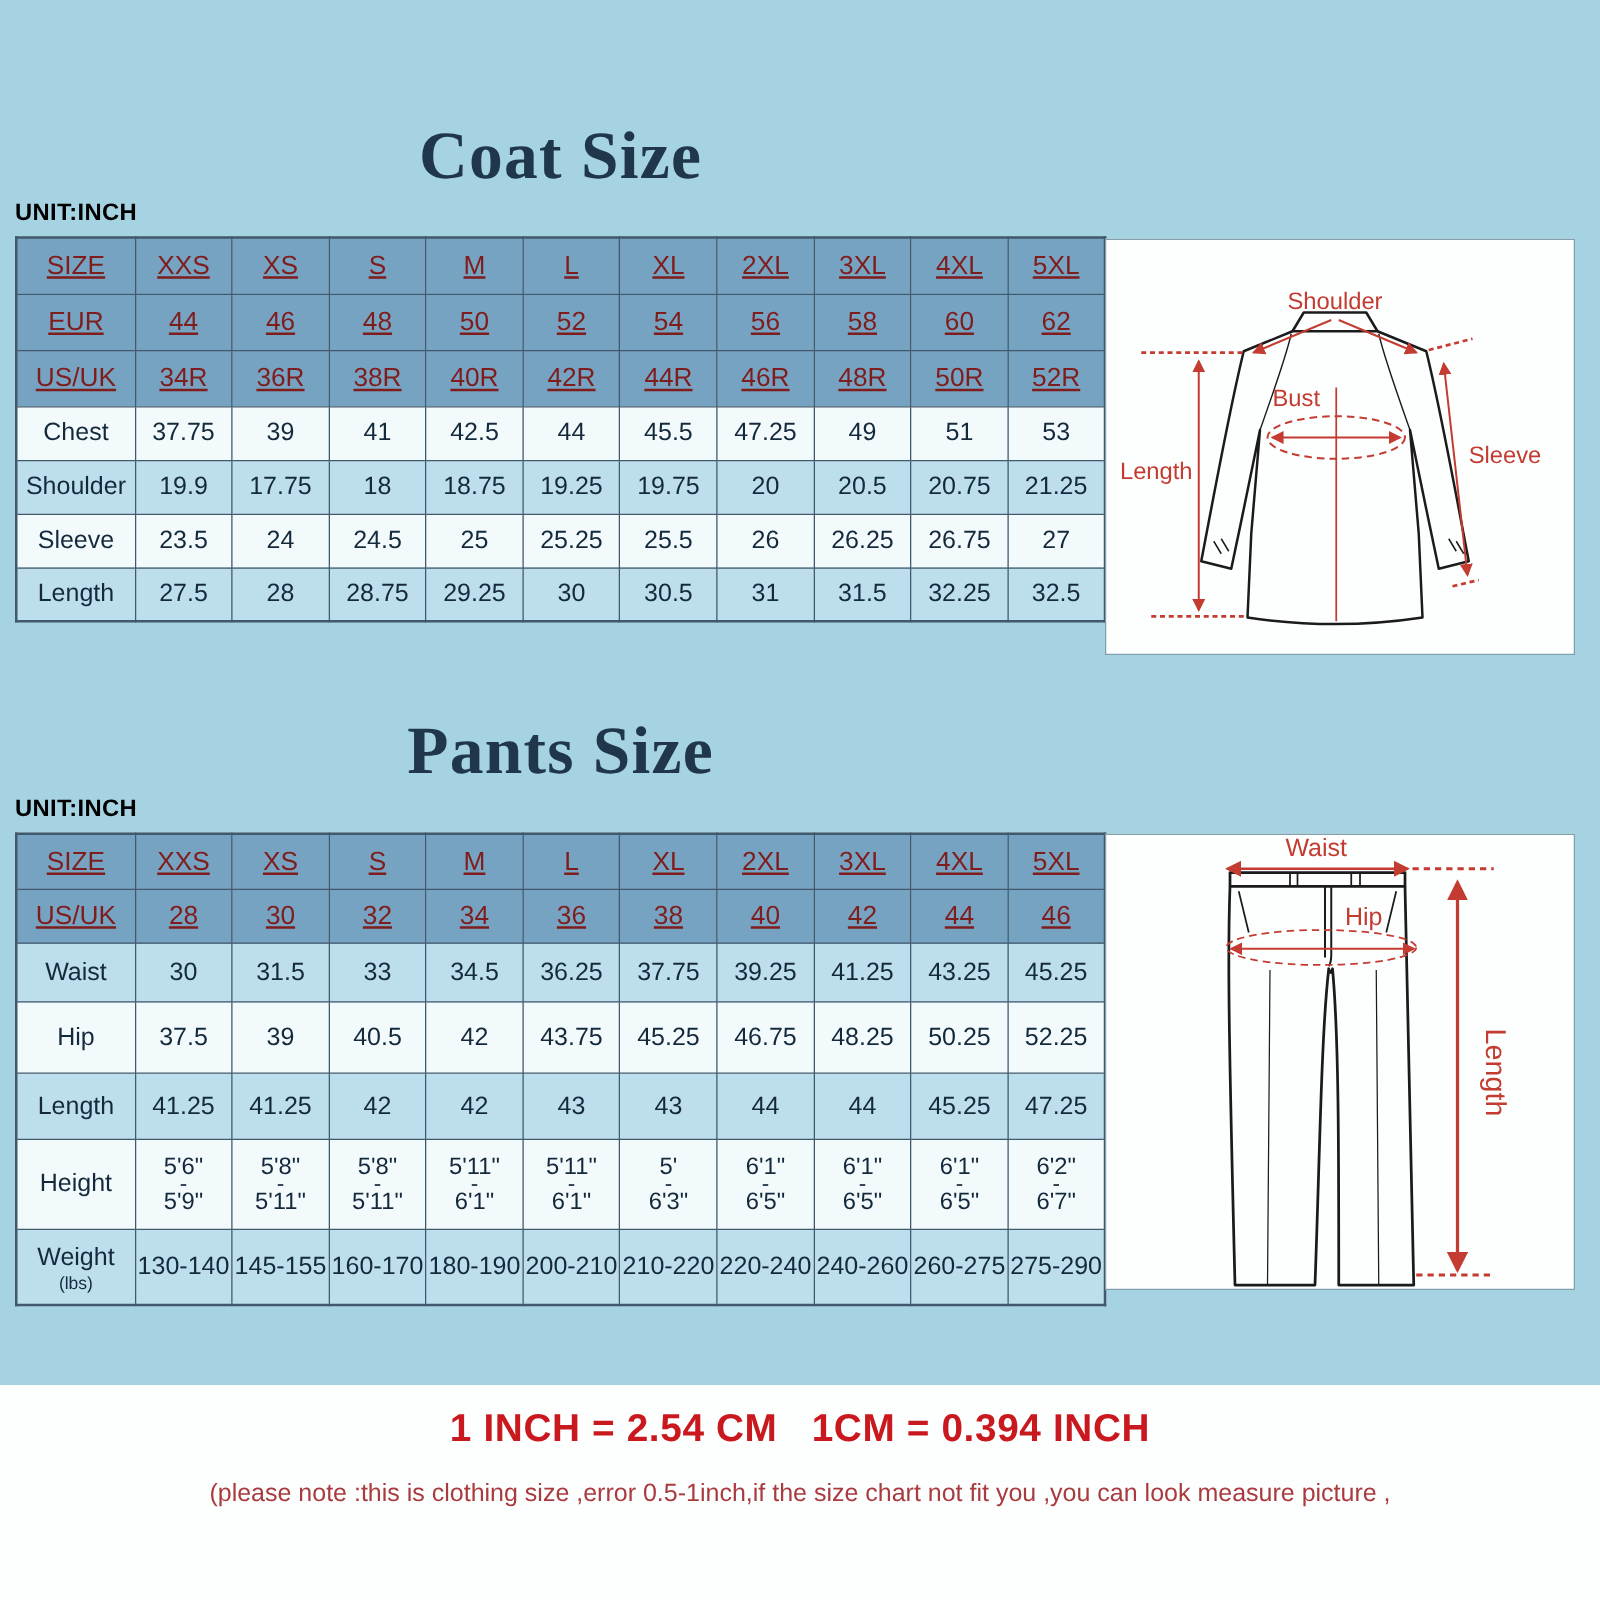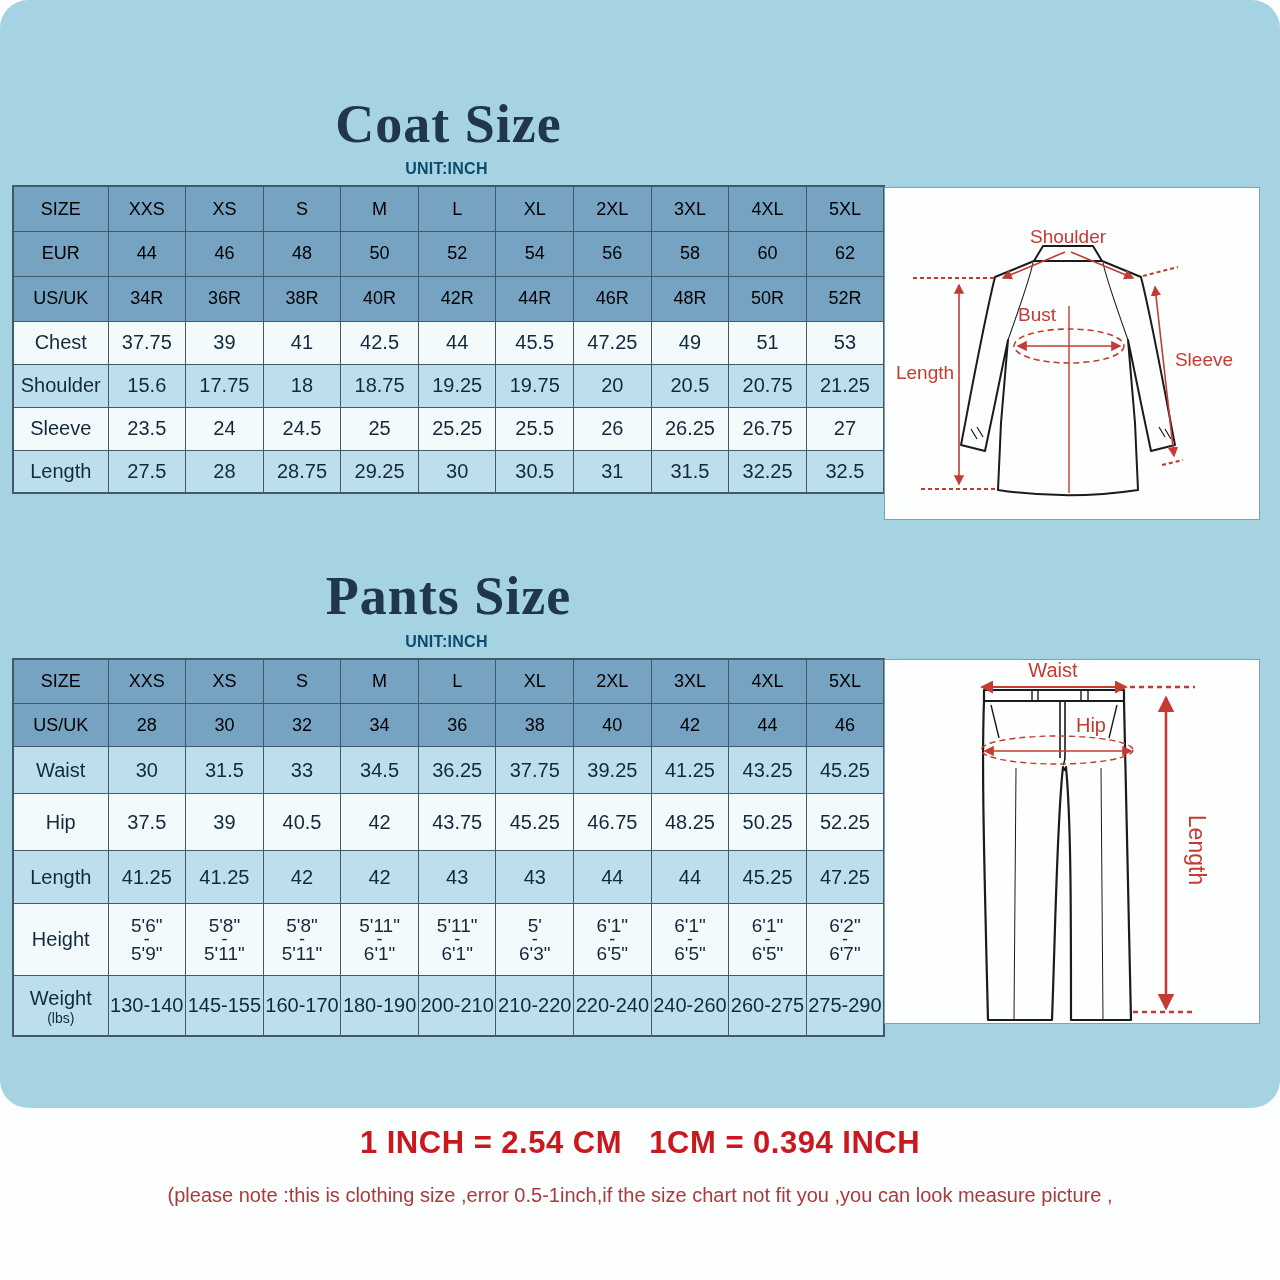--- a/index.html
+++ b/index.html
@@ -8,46 +8,45 @@
     background:#fdfefe;
     font-family:"Liberation Sans","DejaVu Sans",sans-serif;
     -webkit-font-smoothing:antialiased;
   }
   .blue-area{
     width:1280px;height:1108px;
     background:#a6d3e2;
     box-sizing:border-box;
     padding:0 0 0 12px;
     overflow:hidden;
-    border-radius:28px;
   }
   h1.title{
     font-family:"Liberation Serif","DejaVu Serif",serif;
     font-size:54px;line-height:1.12;
     color:#20364a;font-weight:600;letter-spacing:1px;
     width:873px;text-align:center;margin:0;
   }
   .coat-title{padding-top:94px;}
   .pants-title{margin-top:46px !important;}
   .unit{
-    width:869px;text-align:center;
-    font-size:16px;font-weight:700;color:#0c4a6e;
+    width:869px;text-align:left;
+    font-size:19px;font-weight:700;color:#000000;
     margin-top:6px;margin-bottom:7px;letter-spacing:0.3px;
   }
   .row{display:flex;align-items:flex-start;}
   table.sizes{
     border-collapse:collapse;table-layout:fixed;
     width:873px;border:2px solid #42586b;
   }
   table.sizes td{
     border:1px solid #42586b;
     text-align:center;vertical-align:middle;
     color:#14293c;font-size:20px;padding:0;
   }
-  tr.hrow td{background:#76a3c2;font-size:18px;color:#000000;}
+  tr.hrow td{background:#76a3c2;font-size:21px;color:#7f1d1d;text-decoration:underline;}
   tr.drow:nth-child(odd) td{background:#bcdeed;}
   tr.drow:nth-child(even) td{background:#f3fafc;}
   .coat-t tr{height:43px;}
   .coat-t tr.hrow{height:45px;}
   .coat-t tr:nth-child(8){height:41px;}
   .pants-t tr:nth-child(1){height:45px;}
   .pants-t tr:nth-child(2){height:43px;}
   .pants-t tr:nth-child(3){height:47px;}
   .pants-t tr:nth-child(4){height:57px;}
   .pants-t tr:nth-child(5){height:53px;}
@@ -133,21 +132,21 @@
             <td>42.5</td>
             <td>44</td>
             <td>45.5</td>
             <td>47.25</td>
             <td>49</td>
             <td>51</td>
             <td>53</td>
           </tr>
           <tr class="drow">
             <td>Shoulder</td>
-            <td>15.6</td>
+            <td>19.9</td>
             <td>17.75</td>
             <td>18</td>
             <td>18.75</td>
             <td>19.25</td>
             <td>19.75</td>
             <td>20</td>
             <td>20.5</td>
             <td>20.75</td>
             <td>21.25</td>
           </tr>

